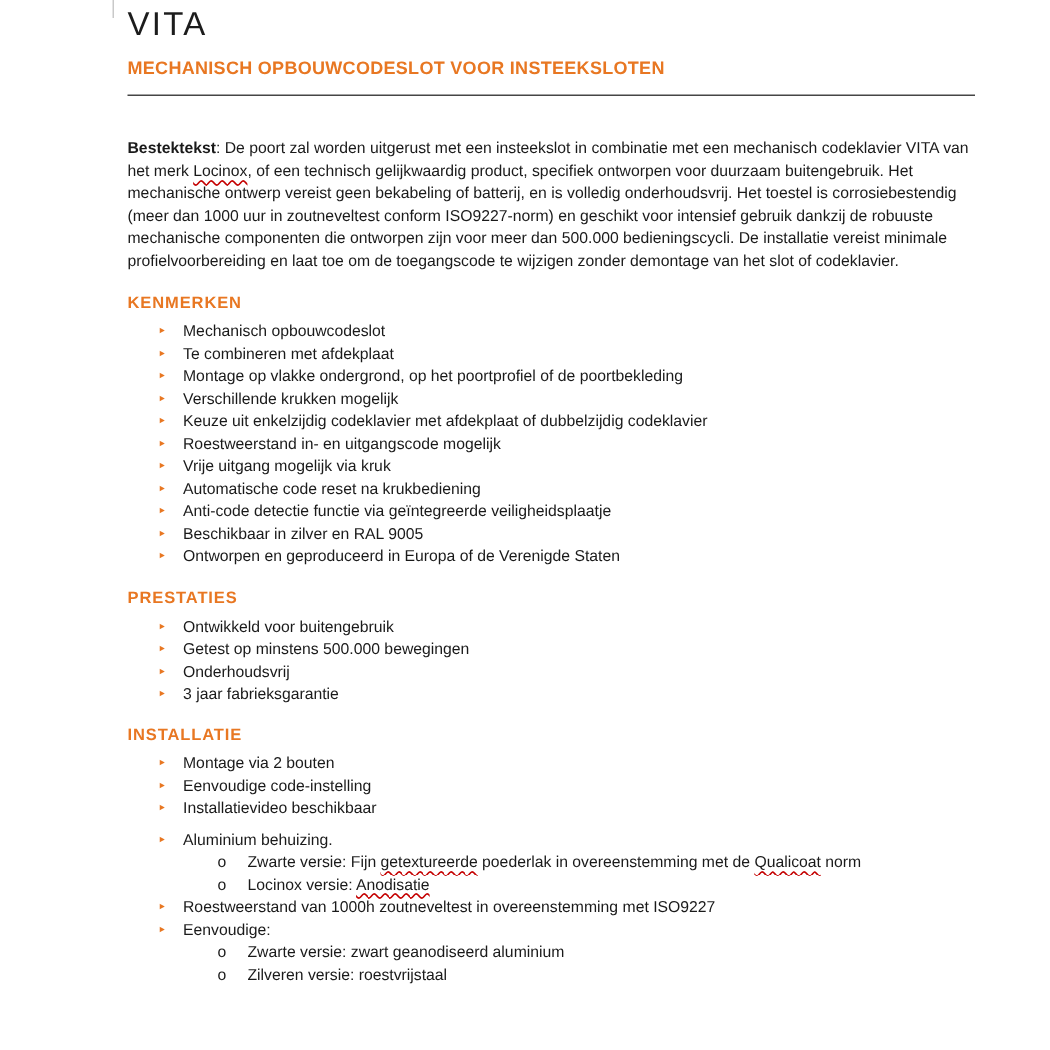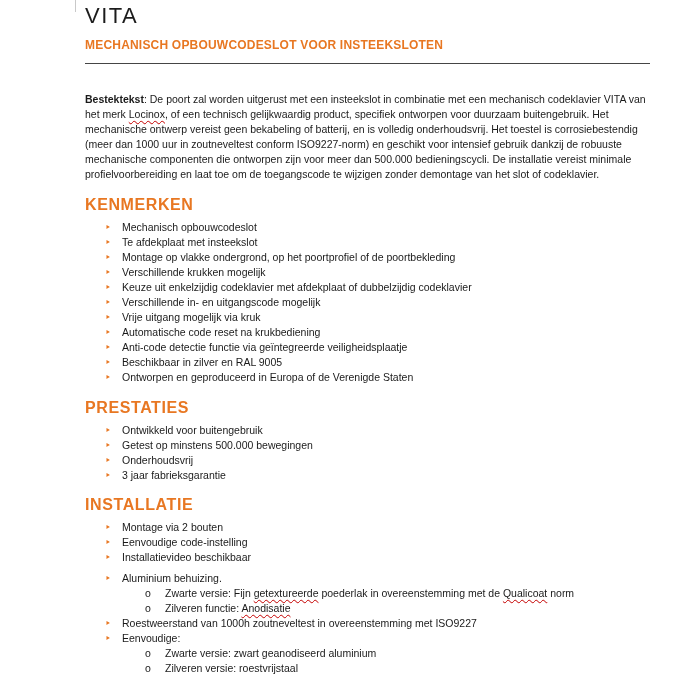--- a/index.html
+++ b/index.html
@@ -12,21 +12,21 @@
   .title { font-size:22px; font-weight:400; letter-spacing:1.5px; color:#1c1c1c; line-height:1.2; }
   .subtitle { margin-top:9px; font-size:12px; font-weight:700; color:#E87722; letter-spacing:0.2px; }
   .rule { border:none; border-top:1px solid #454545; margin:11px 0 9px; }
 
   .intro { font-size:10.5px; line-height:15px;margin-top:28px; }
   .intro b { font-weight:700; }
 
   .sq { text-decoration:underline; text-decoration-style:wavy; text-decoration-color:#c40000;
         text-decoration-thickness:1px; text-underline-offset:2px; }
 
-  h2.sec { margin:14px 0 0; font-size:16px; font-weight:700; color:#E87722; letter-spacing:0.6px; }
+  h2.sec { margin:14px 0 0; font-size:11px; font-weight:700; color:#E87722; letter-spacing:0.6px; }
 
   ul.list { list-style:none; margin:7px 0 0; font-size:10.5px; }
   li.l1 { display:flex; align-items:flex-start; margin:0 0 1.5px 20px; line-height:13.5px; }
   li.l2 { display:flex; align-items:flex-start; margin:0 0 1.5px 60px; line-height:13.5px; }
   .blt  { color:#E87722; width:17px; flex:none; font-size:10px; line-height:13.5px; }
   .blt2 { color:#1a1a1a; width:20px; flex:none; font-size:10.5px; line-height:13.5px; }
   .txt { flex:1; }
 </style>
 </head>
 <body>
@@ -43,41 +43,41 @@
   <h2 class="sec">KENMERKEN</h2>
   <ul class="list">
 
       <li class="l1">
         <span class="blt">‣</span>
         <span class="txt">Mechanisch opbouwcodeslot</span>
       </li>
 
       <li class="l1">
         <span class="blt">‣</span>
-        <span class="txt">Te afdekplaat met insteekslot</span>
+        <span class="txt">Te combineren met afdekplaat</span>
       </li>
 
       <li class="l1">
         <span class="blt">‣</span>
         <span class="txt">Montage op vlakke ondergrond, op het poortprofiel of de poortbekleding</span>
       </li>
 
       <li class="l1">
         <span class="blt">‣</span>
         <span class="txt">Verschillende krukken mogelijk</span>
       </li>
 
       <li class="l1">
         <span class="blt">‣</span>
         <span class="txt">Keuze uit enkelzijdig codeklavier met afdekplaat of dubbelzijdig codeklavier</span>
       </li>
 
       <li class="l1">
         <span class="blt">‣</span>
-        <span class="txt">Verschillende in- en uitgangscode mogelijk</span>
+        <span class="txt">Roestweerstand in- en uitgangscode mogelijk</span>
       </li>
 
       <li class="l1">
         <span class="blt">‣</span>
         <span class="txt">Vrije uitgang mogelijk via kruk</span>
       </li>
 
       <li class="l1">
         <span class="blt">‣</span>
         <span class="txt">Automatische code reset na krukbediening</span>
@@ -148,21 +148,21 @@
         <span class="txt">Aluminium behuizing.</span>
       </li>
 
     <li class="l2">
         <span class="blt2">o</span>
         <span class="txt"><span>Zwarte versie: Fijn </span><span class="sq">getextureerde</span><span> poederlak in overeenstemming met de </span><span class="sq">Qualicoat</span><span> norm</span></span>
       </li>
 
     <li class="l2">
         <span class="blt2">o</span>
-        <span class="txt"><span>Zilveren functie: </span><span class="sq">Anodisatie</span></span>
+        <span class="txt"><span>Locinox versie: </span><span class="sq">Anodisatie</span></span>
       </li>
 
     <li class="l1">
         <span class="blt">‣</span>
         <span class="txt">Roestweerstand van 1000h zoutneveltest in overeenstemming met ISO9227</span>
       </li>
 
     <li class="l1">
         <span class="blt">‣</span>
         <span class="txt">Eenvoudige:</span>

